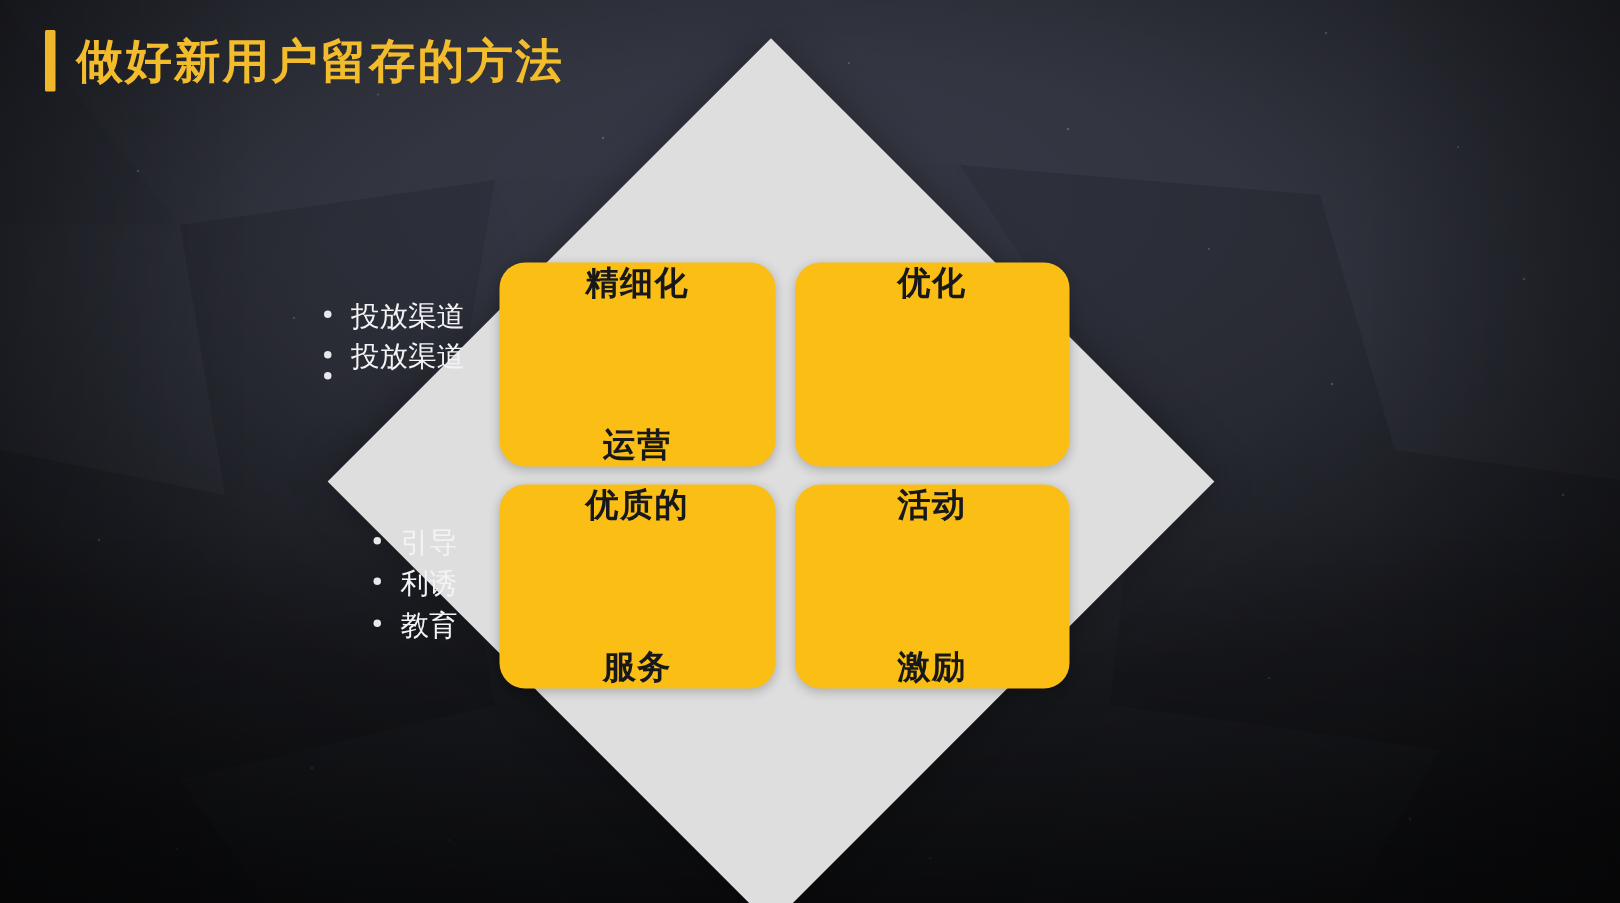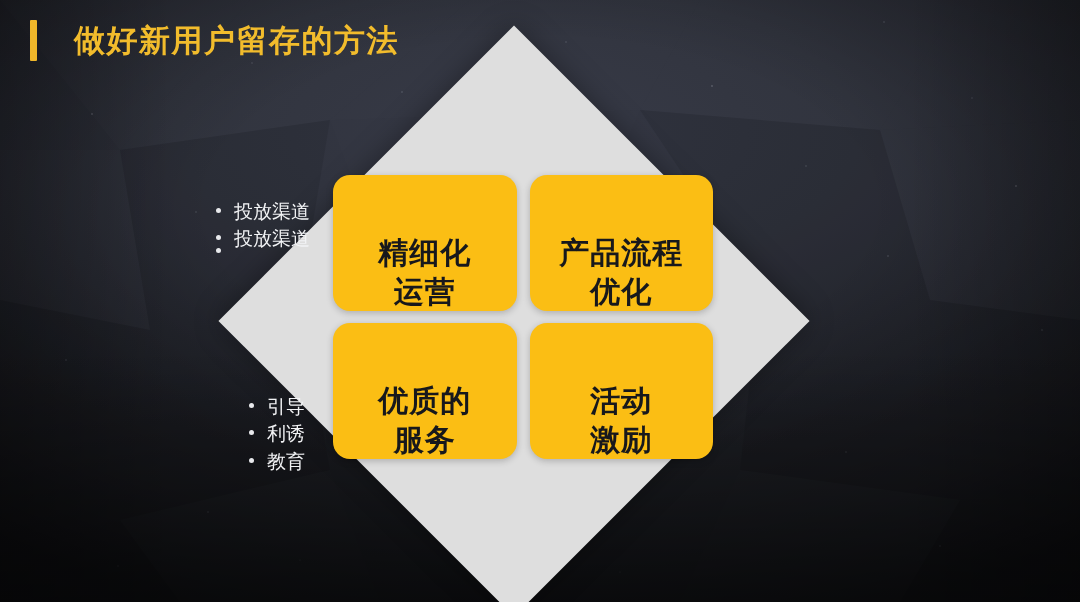--- a/index.html
+++ b/index.html
@@ -58,21 +58,20 @@
     background: #f0b72a;
     border-radius: 1px;
   }
   .title-text {
     font-size: 31px;
     font-weight: bold;
     color: #f2bc2c;
     letter-spacing: 1.5px;
     line-height: 1;
     white-space: nowrap;
-    margin-left: 23px;
   }
 
   
   .diamond {
     position: absolute;
     left: 305px;
     top: 112px;
     width: 418px;
     height: 418px;
     background: #dedede;
@@ -93,24 +92,24 @@
     grid-template-rows: 1fr 1fr;
     gap: 12px 13px;
     z-index: 4;
   }
   .card {
     background: #fbbe14;
     border-radius: 17px;
     display: flex;
     flex-direction: column;
     align-items: center;
-    justify-content: flex-end;
+    justify-content: space-between;
     color: #17181c;
     font-weight: bold;
-    font-size: 30px;
+    font-size: 22px;
     line-height: 1.28;
     letter-spacing: 1px;
     text-align: center;
     box-shadow: 0 2px 7px rgba(0,0,0,0.22);
   }
   .card .ln { display: block; white-space: nowrap; }
 
   
   .bullets {
     position: absolute;
@@ -135,21 +134,21 @@
     margin-right: 13px;
     flex: 0 0 auto;
     position: relative;
     top: -5px;
   }
   .bullets.right li { text-align: left; }
   .bullets.left { text-align: left; }
   .bullets.left ul { display: inline-block; }
 
   #bullets-top-left  { right: 770px; top: 198px; }
-  #bullets-bottom-left { right: 775px; top: 349px; margin-top: 44px; }
+  #bullets-bottom-left { right: 775px; top: 349px; }
   #bullets-top-right { left: 745px; top: 205px; }
   #bullets-bottom-right { left: 752px; top: 349px; }
 </style>
 </head>
 <body>
 
 <div class="slide">
 
   <div class="bg-base"></div>
 
@@ -211,21 +210,20 @@
   </div>
 
   <div class="diamond"></div>
 
   <div class="grid">
     <div class="card">
       <span class="ln">精细化</span>
       <span class="ln">运营</span>
     </div>
     <div class="card">
-      <span class="ln">产品流程</span>
       <span class="ln">优化</span>
     </div>
     <div class="card">
       <span class="ln">优质的</span>
       <span class="ln">服务</span>
     </div>
     <div class="card">
       <span class="ln">活动</span>
       <span class="ln">激励</span>
     </div>

